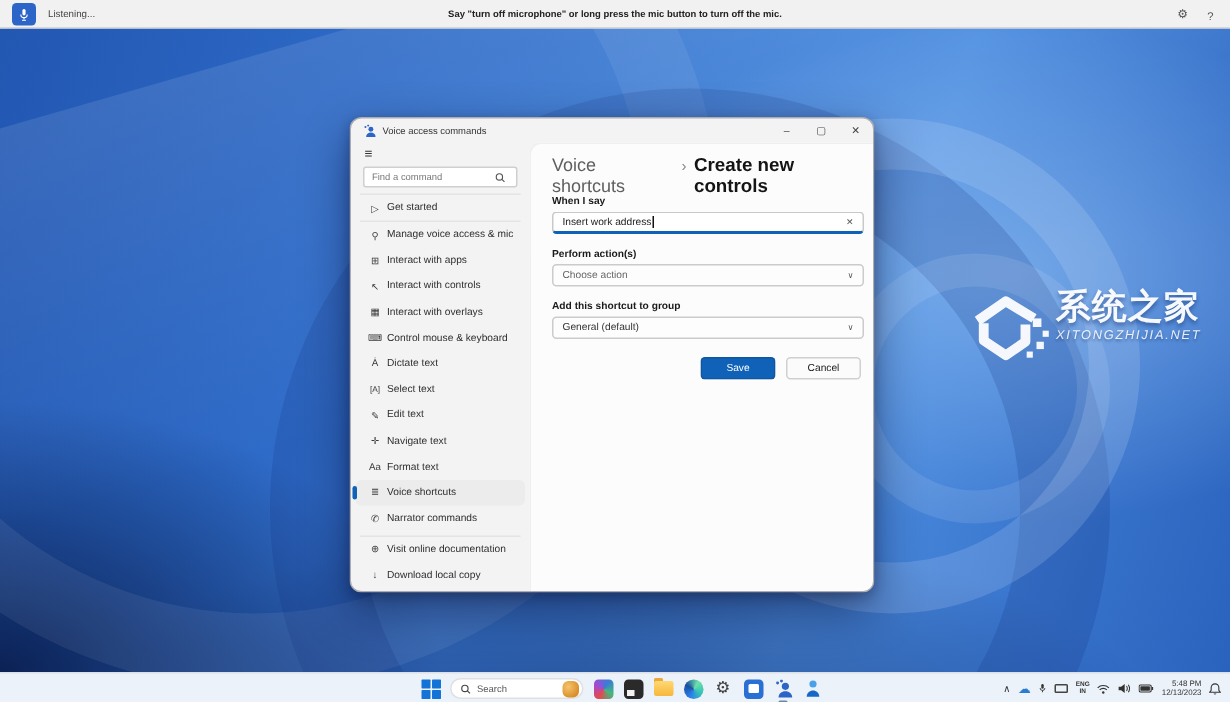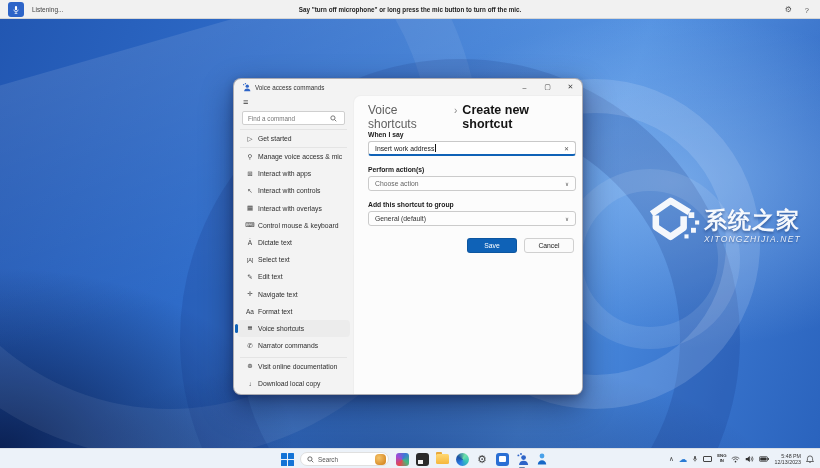--- a/index.html
+++ b/index.html
@@ -16,21 +16,21 @@
   }
   .arc { position:absolute; border-radius:50%; }
   .arc1 { left:-140px; top:-180px; width:620px; height:620px; border:50px solid rgba(255,255,255,.07); }
   .arc2 { left:180px; top:40px; width:560px; height:560px; border:60px solid rgba(16,45,120,.18); }
   .arc3 { left:430px; top:60px; width:330px; height:330px; border:34px solid rgba(225,238,255,.16); }
   .arc4 { left:560px; top:150px; width:180px; height:180px; border:22px solid rgba(255,255,255,.10); }
   .band { position:absolute; left:-60px; top:-40px; width:900px; height:260px; transform:rotate(-16deg);
           background:linear-gradient(rgba(255,255,255,.10), rgba(255,255,255,0)); }
 
   
-  .watermark { position:absolute; top:192px; right:2px; width:172px; z-index:3; display:flex; align-items:flex-end; opacity:.94; }
+  .watermark { position:absolute; top:192px; right:2px; width:172px; z-index:3; display:flex; align-items:flex-start; opacity:.94; }
   .wm-text { margin-left:4px; }
   .wm-title { font-size:23px; font-weight:bold; color:#fff; letter-spacing:1px; text-shadow:0 2px 3px rgba(25,55,115,.6); line-height:24px; }
   .wm-sub { font-size:8.5px; color:rgba(255,255,255,.92); letter-spacing:1.2px; text-shadow:0 1px 2px rgba(25,55,115,.6); margin-top:2px;font-style:italic; }
 
   
   .voicebar { position:absolute; top:0; left:0; right:0; height:19px; background:#f1f1f1; border-bottom:1px solid #d6d6d6; z-index:30; }
   .vb-mic { position:absolute; left:8px; top:2px; width:16px; height:15px; border-radius:3px; background:#2d64c8; display:flex; align-items:center; justify-content:center; }
   .vb-status { position:absolute; left:32px; top:6px; font-size:6.5px; color:#444; }
   .vb-hint { position:absolute; left:50%; top:6px; transform:translateX(-50%); font-size:6.3px; font-weight:bold; color:#222; white-space:nowrap; }
   .vb-gear { position:absolute; right:28px; top:5px; font-size:8px; color:#555; }
@@ -256,21 +256,21 @@
             <span class="nav-ico">↓</span>
             <span class="nav-label">Download local copy</span>
           </div>
         </div>
       </div>
 
       <div class="content">
         <div class="breadcrumb">
           <span class="bc-parent">Voice shortcuts</span>
           <span class="bc-sep">›</span>
-          <span class="bc-current">Create new shortcut</span>
+          <span class="bc-current">Create new controls</span>
         </div>
 
         <div class="fld-label" style="top:35px">When I say</div>
         <div class="field txt-field" style="top:45px">
           <span>Insert work address</span>
           <span class="caret"></span>
           <span class="clear-x">✕</span>
         </div>
 
         <div class="fld-label" style="top:70px">Perform action(s)</div>

